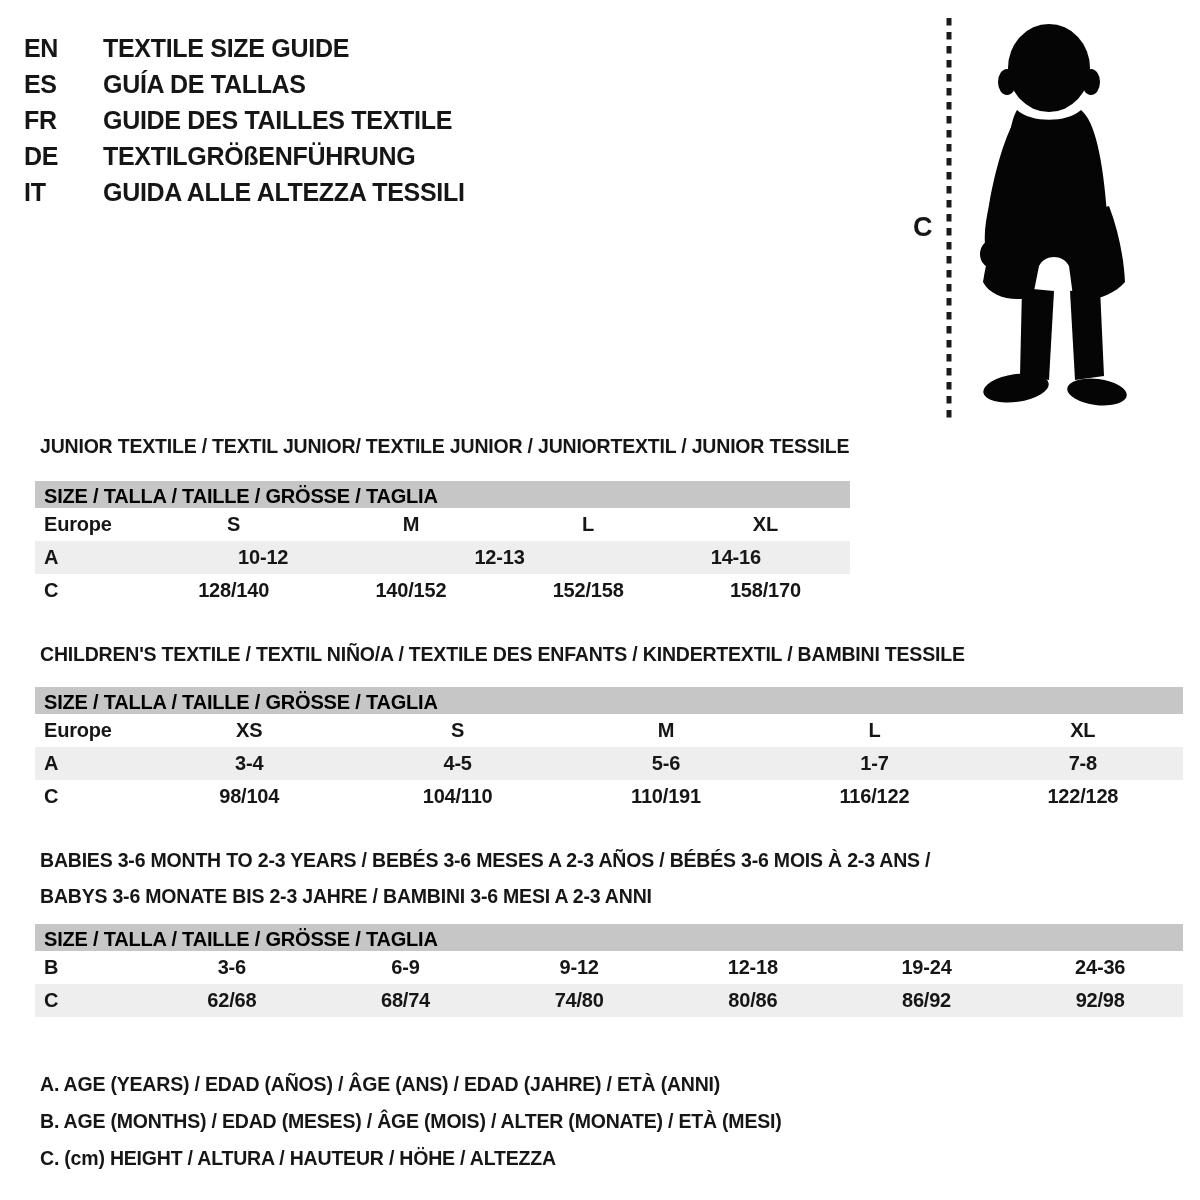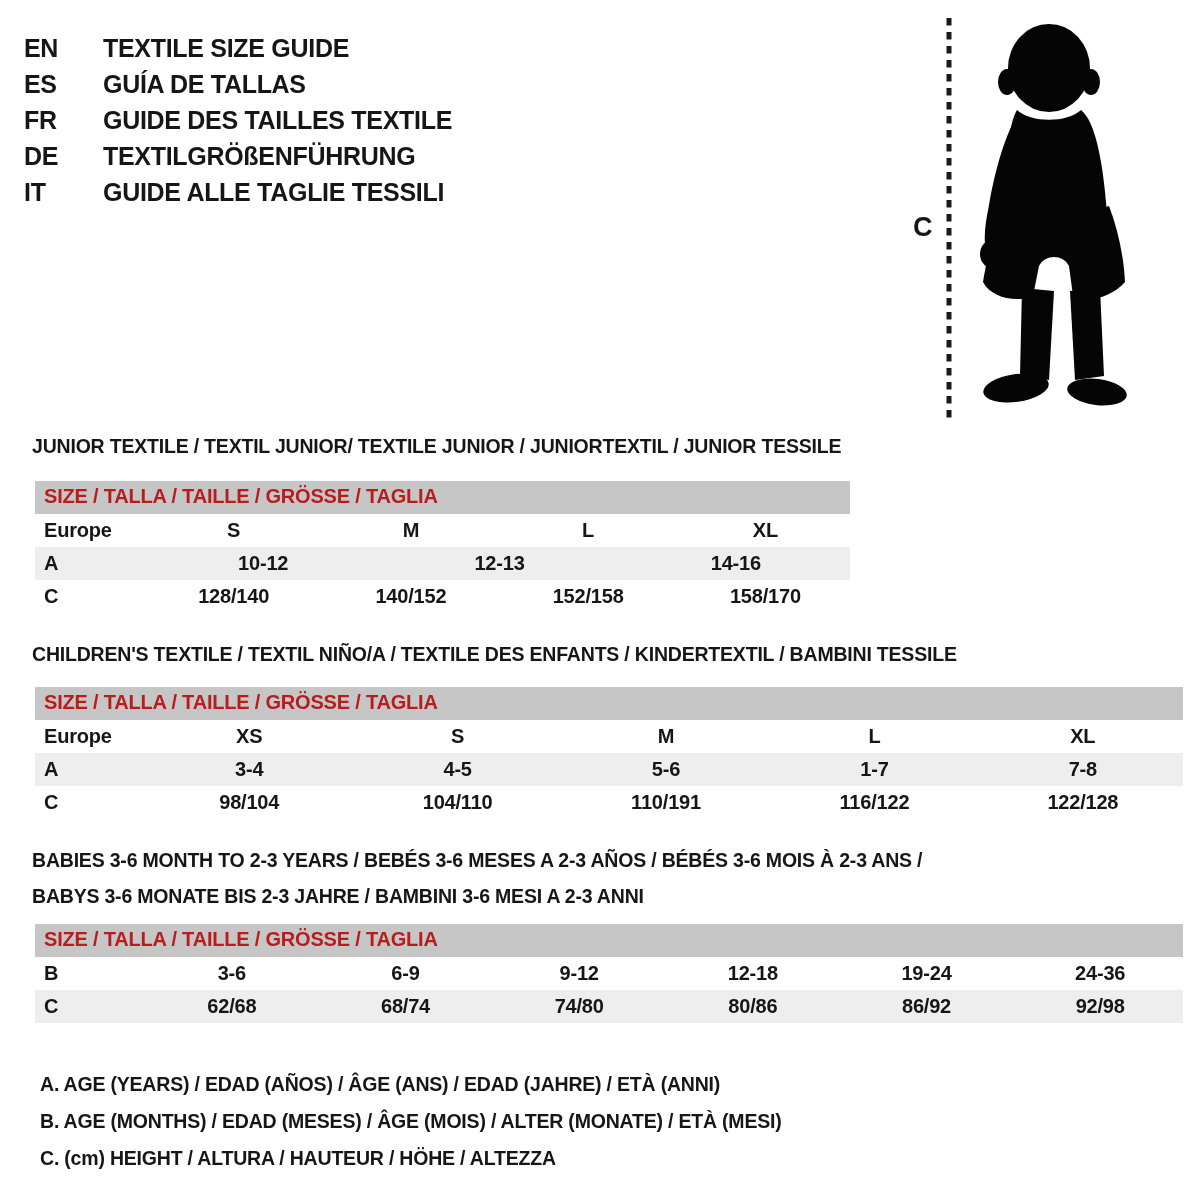--- a/index.html
+++ b/index.html
@@ -17,24 +17,24 @@
   .lang-row { display:flex; font-size:25px; line-height:36px; letter-spacing:-0.3px; }
   .lang-code { width:79px; }
 
   
   .figure { position:absolute; top:16px; left:903px; width:252px; height:406px; }
   .c-label { position:absolute; left:10px; top:196px; font-size:27px; }
   .dash { position:absolute; left:42px; top:2px; }
   .toddler { position:absolute; left:58px; top:4px; }
 
   
-  .section-title { position:absolute; left:32px; font-size:19.5px; line-height:36px; letter-spacing:-0.2px; white-space:nowrap; }
+  .section-title { position:absolute; left:40px; font-size:19.5px; line-height:36px; letter-spacing:-0.2px; white-space:nowrap; }
   .table { position:absolute; left:35px; }
   .size-bar {
-    height:33px; background:#c6c6c6; color:#b91c1c;
+    height:27px; background:#c6c6c6; color:#000000;
     font-size:20px; line-height:31px; padding-left:9px; letter-spacing:-0.2px;
   }
   .trow { display:flex; height:33px; line-height:33px; font-size:20px; letter-spacing:-0.2px;gap:8px; }
   .trow.shaded { background:#eeeeee; }
   .cl { width:106px; padding-left:9px; }
   .cv { flex:1; text-align:center; }
 
   .footnotes { position:absolute; left:40px; top:1066px; font-size:19.5px; line-height:37px; letter-spacing:-0.2px; }
 
   #junior-title   { top:428px; }
@@ -59,21 +59,21 @@
   <div class="lang-row">
     <span class="lang-code">FR</span>
     <span>GUIDE DES TAILLES TEXTILE</span>
   </div>
   <div class="lang-row">
     <span class="lang-code">DE</span>
     <span>TEXTILGRÖßENFÜHRUNG</span>
   </div>
   <div class="lang-row">
     <span class="lang-code">IT</span>
-    <span>GUIDE ALLE TAGLIE TESSILI</span>
+    <span>GUIDA ALLE ALTEZZA TESSILI</span>
   </div>
 </div>
 
 <div class="figure">
   <span class="c-label">C</span>
   <svg class="dash" width="8" height="400" viewBox="0 0 8 400">
     <line x1="4" y1="0" x2="4" y2="400" stroke="#1a1a1a" stroke-width="5" stroke-dasharray="7.5 6.5"></line>
   </svg>
   <svg class="toddler" width="170" height="395" viewBox="0 0 170 395" fill="#050505">
 

